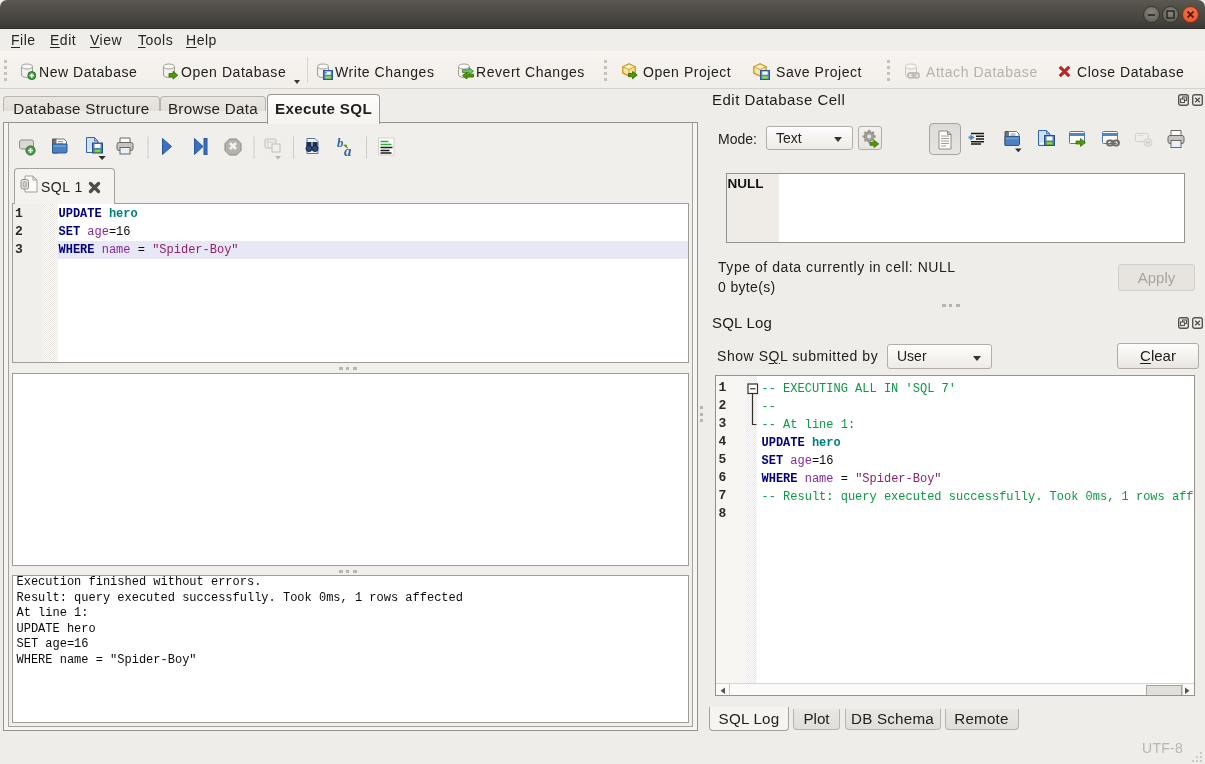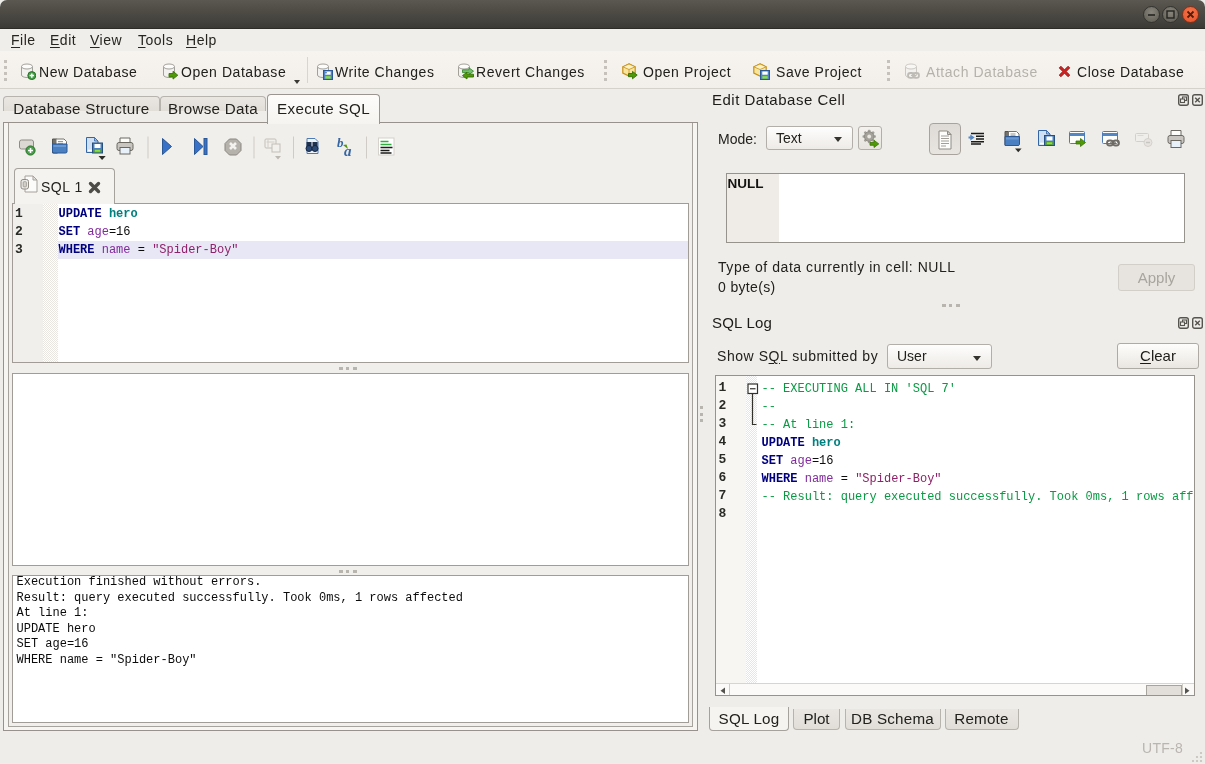--- a/index.html
+++ b/index.html
@@ -140,21 +140,21 @@
   </svg>
   <span class="tbtext" style="left:926px;color:#b5b1ab;">Attach Database</span>
   <svg class="tbicon" style="left:1057px;top:13px;" width="15" height="15" viewBox="0 0 15 15">
     <path d="M2.2 3.9 L3.9 2.2 L7.5 5.8 L11.1 2.2 L12.8 3.9 L9.2 7.5 L12.8 11.1 L11.1 12.8 L7.5 9.2 L3.9 12.8 L2.2 11.1 L5.8 7.5 Z" fill="#cc2222" stroke="#8c1515" stroke-width="0.8"></path>
   </svg>
   <span class="tbtext" style="left:1077px;">Close Database</span>
 </div>
 
 <div class="maintab inactive" style="left:3px; width:157px;">Database Structure</div>
 <div class="maintab inactive" style="left:160px; width:106px;">Browse Data</div>
-<div class="maintab active" style="left:267px; width:113px;">Execute SQL</div>
+<div class="maintab active" style="left:267px; width:113px;font-weight:bold;">Execute SQL</div>
 
 <div id="outerpane"></div>
 <div id="midpane"></div>
 
 <svg id="innertb" style="position:absolute;left:0;top:130px;" width="420" height="36" viewBox="0 0 420 36">
 
   <rect x="19.5" y="10" width="14" height="9" rx="2" fill="#dbd8d3" stroke="#8f8b85"></rect>
   <circle cx="30.5" cy="20.5" r="4.6" fill="#43a047" stroke="#2c6e28"></circle>
   <path d="M28 20.5 h5 M30.5 18 v5" stroke="#ffffff" stroke-width="1.6"></path>
 

